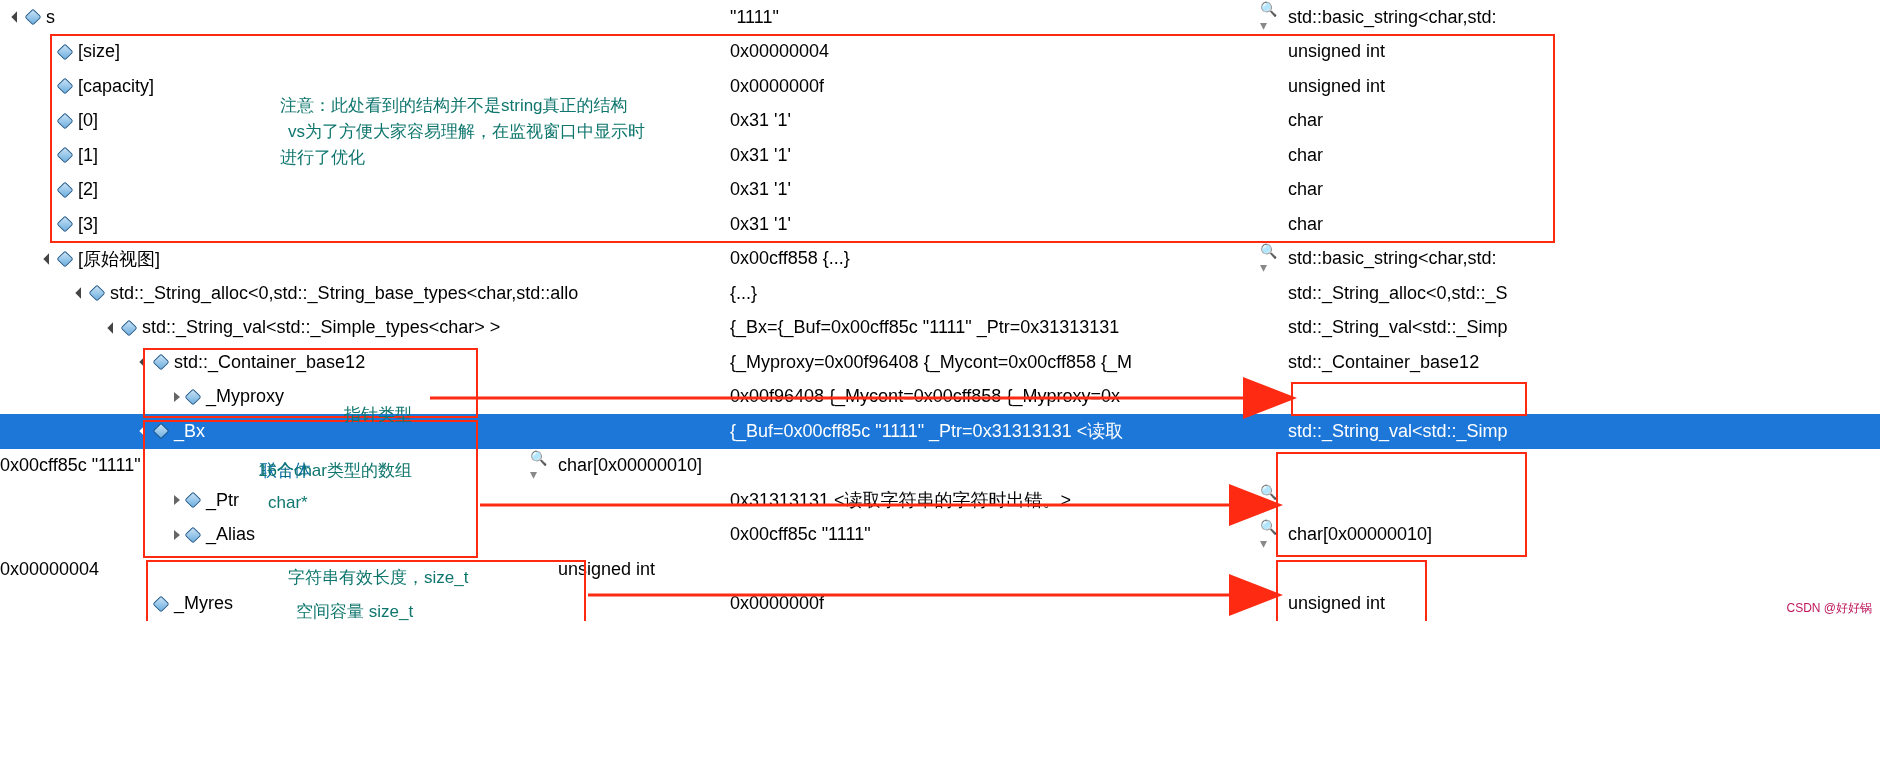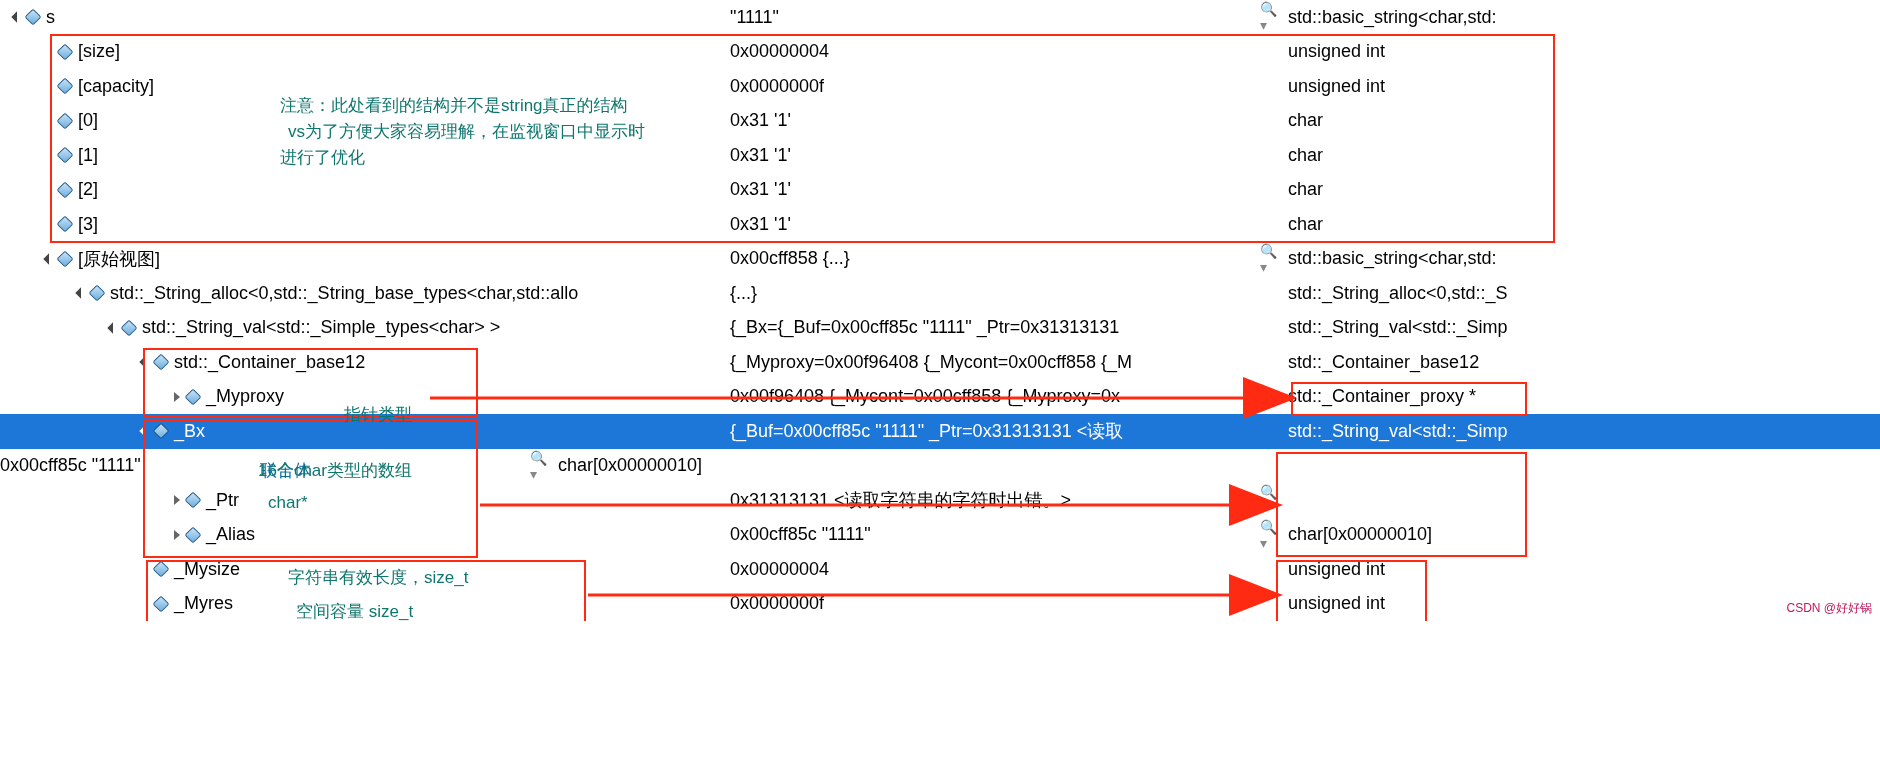--- a/index.html
+++ b/index.html
@@ -247,21 +247,20 @@
     </div>
     <div class="row">
       <div class="col-name">
         <span class="indent" style="width: 168px;"></span>
         <span class="expander collapsed"></span>
         <span class="bullet"></span>
         <span>_Myproxy</span>
       </div>
       <div class="col-value">0x00f96408 {_Mycont=0x00cff858 {_Myproxy=0x</div>
       <div class="mag-cell"></div>
-      <div class="col-type">std::_Container_proxy *</div>
     </div>
     <div class="row selected">
       <div class="col-name">
         <span class="indent" style="width: 136px;"></span>
         <span class="expander expanded"></span>
         <span class="bullet"></span>
         <span>_Bx</span>
       </div>
       <div class="col-value">{_Buf=0x00cff85c "1111" _Ptr=0x31313131 &lt;读取</div>
       <div class="mag-cell"></div>
@@ -293,26 +292,20 @@
         <span class="bullet"></span>
         <span>_Alias</span>
       </div>
       <div class="col-value">0x00cff85c "1111"</div>
       <div class="mag-cell">
         <span class="mag">🔍 ▾</span>
       </div>
       <div class="col-type">char[0x00000010]</div>
     </div>
     <div class="row">
-      <div class="col-name">
-        <span class="indent" style="width: 136px;"></span>
-        <span class="expander "></span>
-        <span class="bullet"></span>
-        <span>_Mysize</span>
-      </div>
       <div class="col-value">0x00000004</div>
       <div class="mag-cell"></div>
       <div class="col-type">unsigned int</div>
     </div>
     <div class="row">
       <div class="col-name">
         <span class="indent" style="width: 136px;"></span>
         <span class="expander "></span>
         <span class="bullet"></span>
         <span>_Myres</span>

